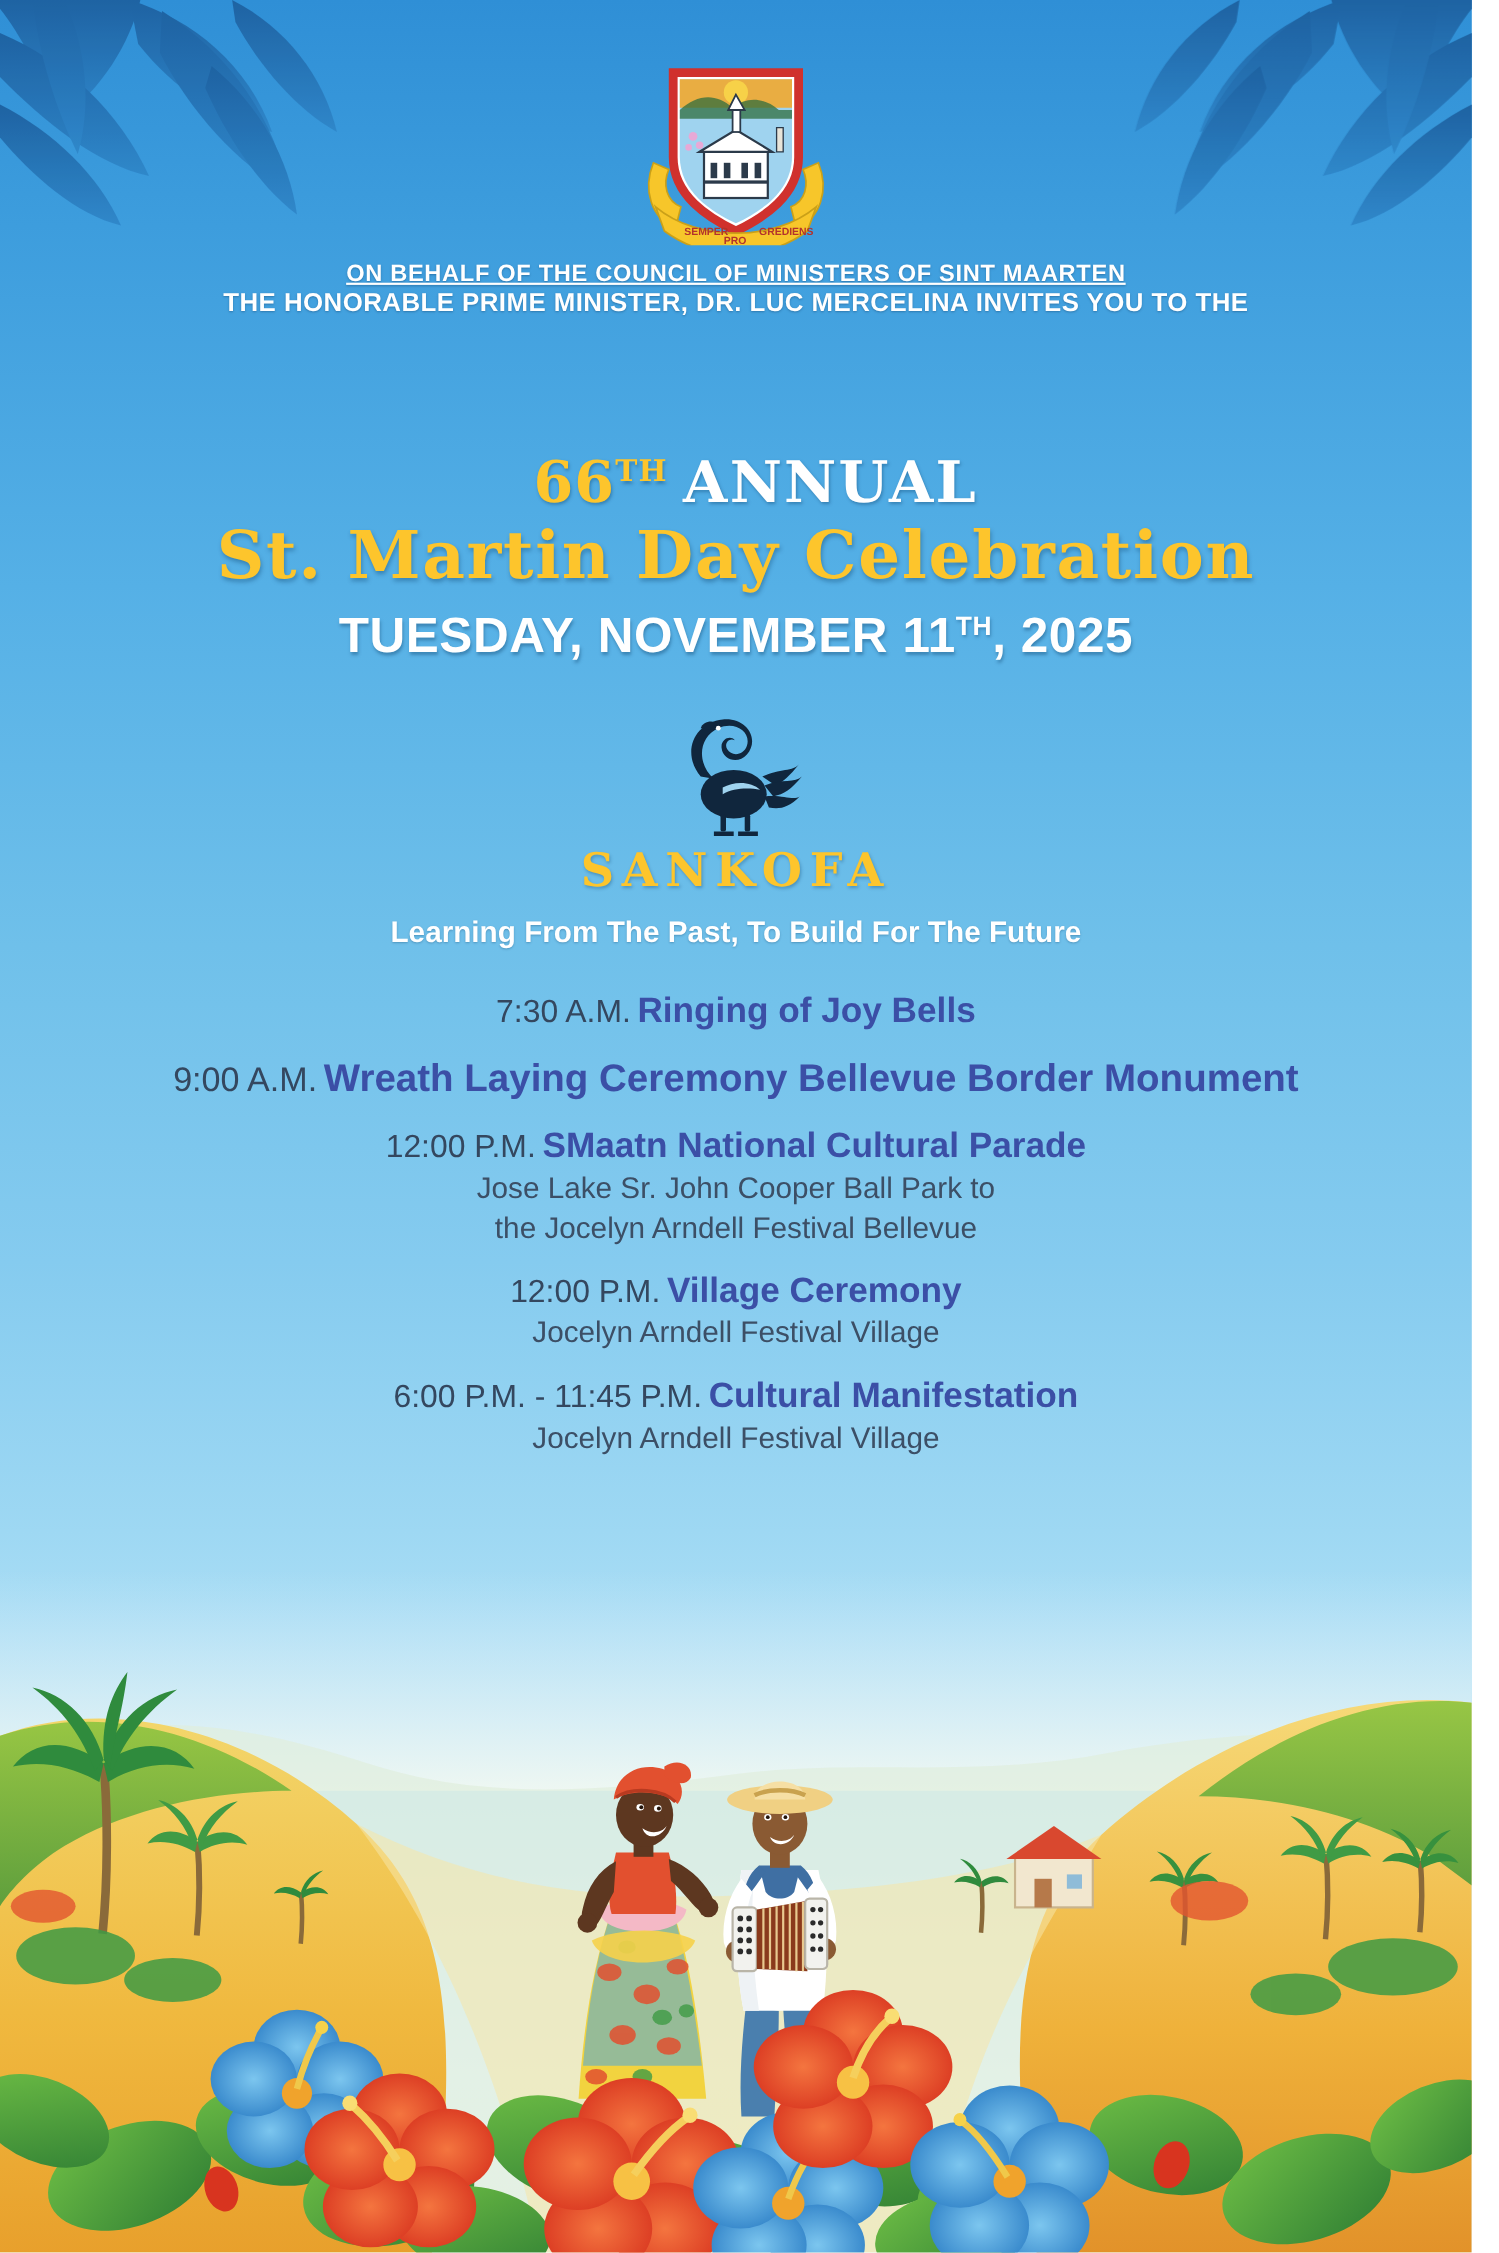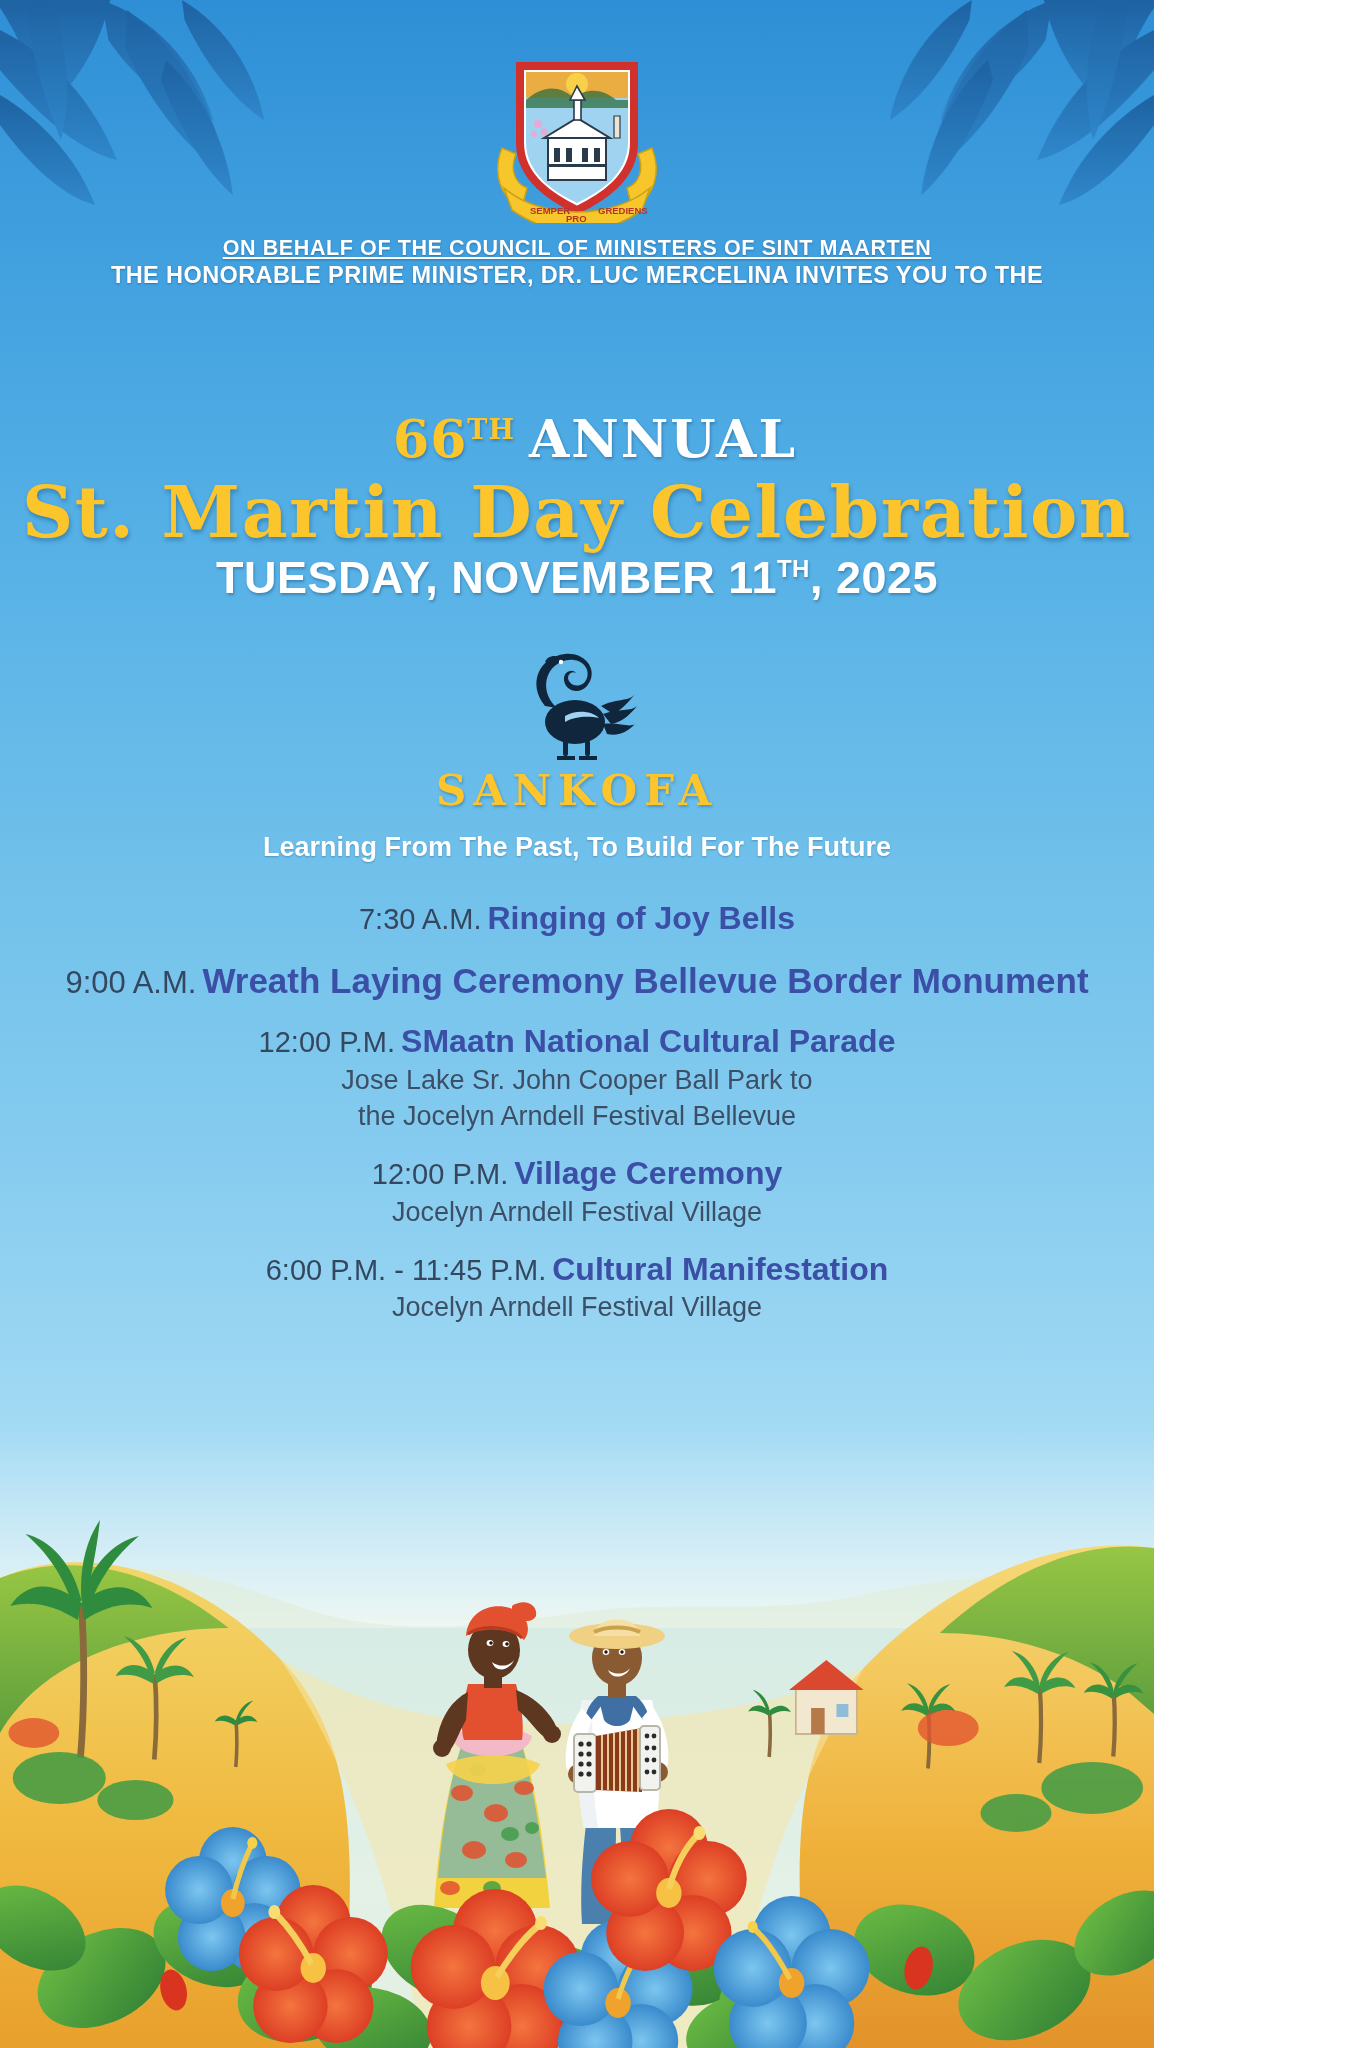--- a/index.html
+++ b/index.html
@@ -3,21 +3,21 @@
 <meta charset="utf-8">
 <style>
   * { box-sizing: border-box; margin: 0; padding: 0; }
   html, body {
     width: 1363px; height: 2048px;
     font-family: "Liberation Sans", sans-serif;
     overflow: hidden;
   }
   .poster {
     position: relative;
-    width: 1154px; height: 2048px;
+    width: 1338px; height: 2048px;
     background:
       linear-gradient(180deg,
         #2f8fd6 0%,
         #3d9ddd 10%,
         #55b0e6 26%,
         #6fc0ea 42%,
         #85cbef 56%,
         #9ed8f3 68%,
         #bce5f7 78%,
         #d8f0fa 86%,
@@ -65,21 +65,21 @@
     font-family: "DejaVu Serif", serif;
     font-size: 52px; font-weight: 700; color: #ffffff; letter-spacing: 2px;
     margin-left: 14px;
     text-shadow: 1px 2px 3px rgba(0,50,90,.35);
   }
 
   .title-main {
     position: absolute; top: 470px; left: 0; width: 100%;
     text-align: center;
     font-family: "DejaVu Serif", serif;
-    font-size: 71px; font-weight: 700; color: #fdc52c;
+    font-size: 60px; font-weight: 700; color: #fdc52c;
     letter-spacing: 1.5px;
     text-shadow: 1px 3px 4px rgba(0,50,90,.35);
     white-space: nowrap;
   }
 
   .title-date {
     position: absolute; top: 552px; left: 0; width: 100%;
     text-align: center;
     font-size: 45px; font-weight: 700; color: #ffffff;
     letter-spacing: .5px;

